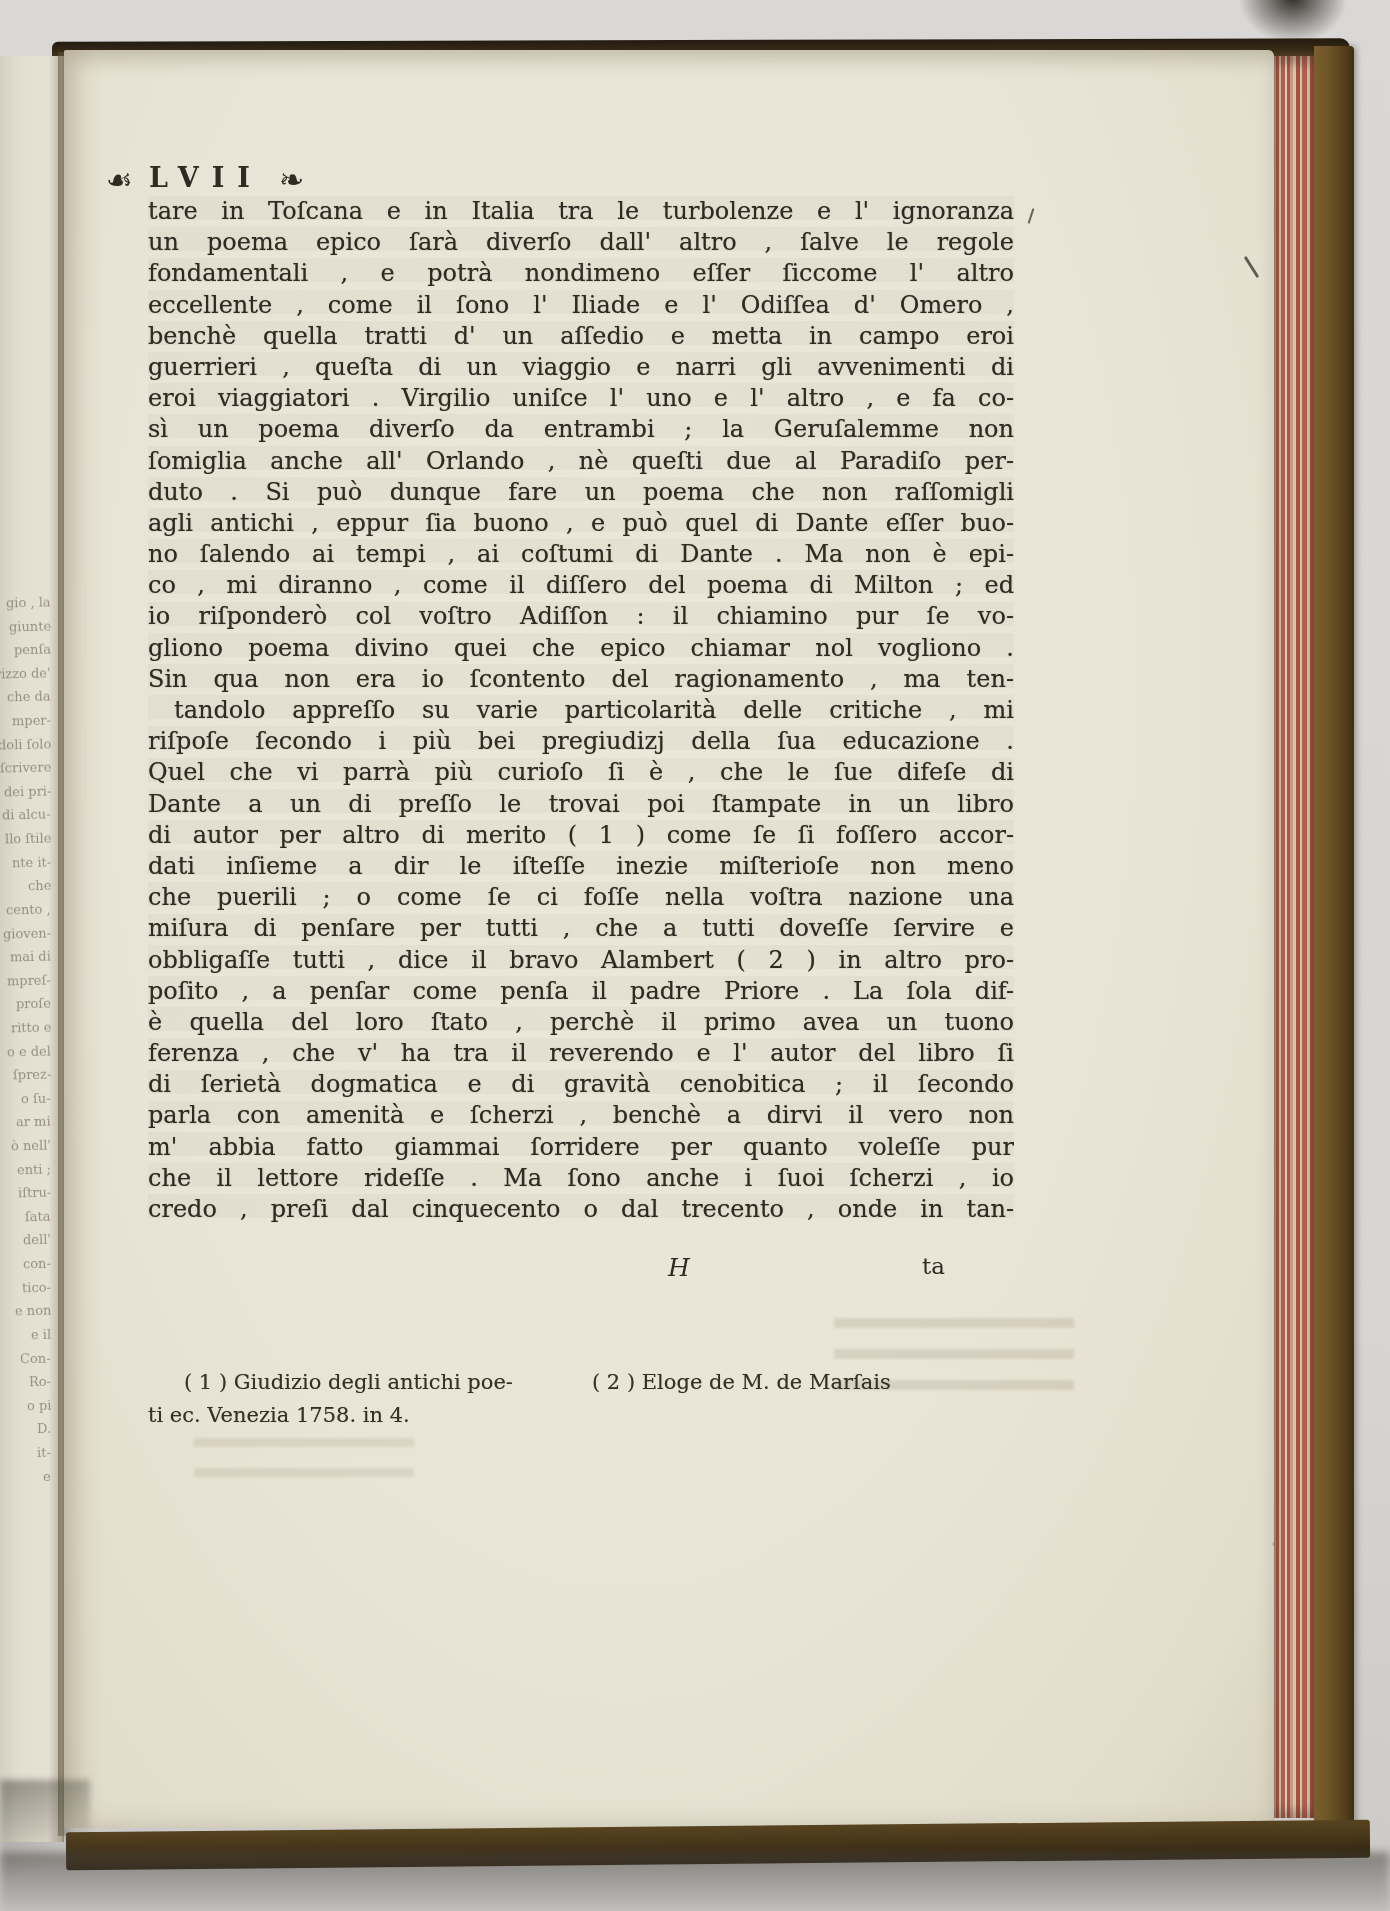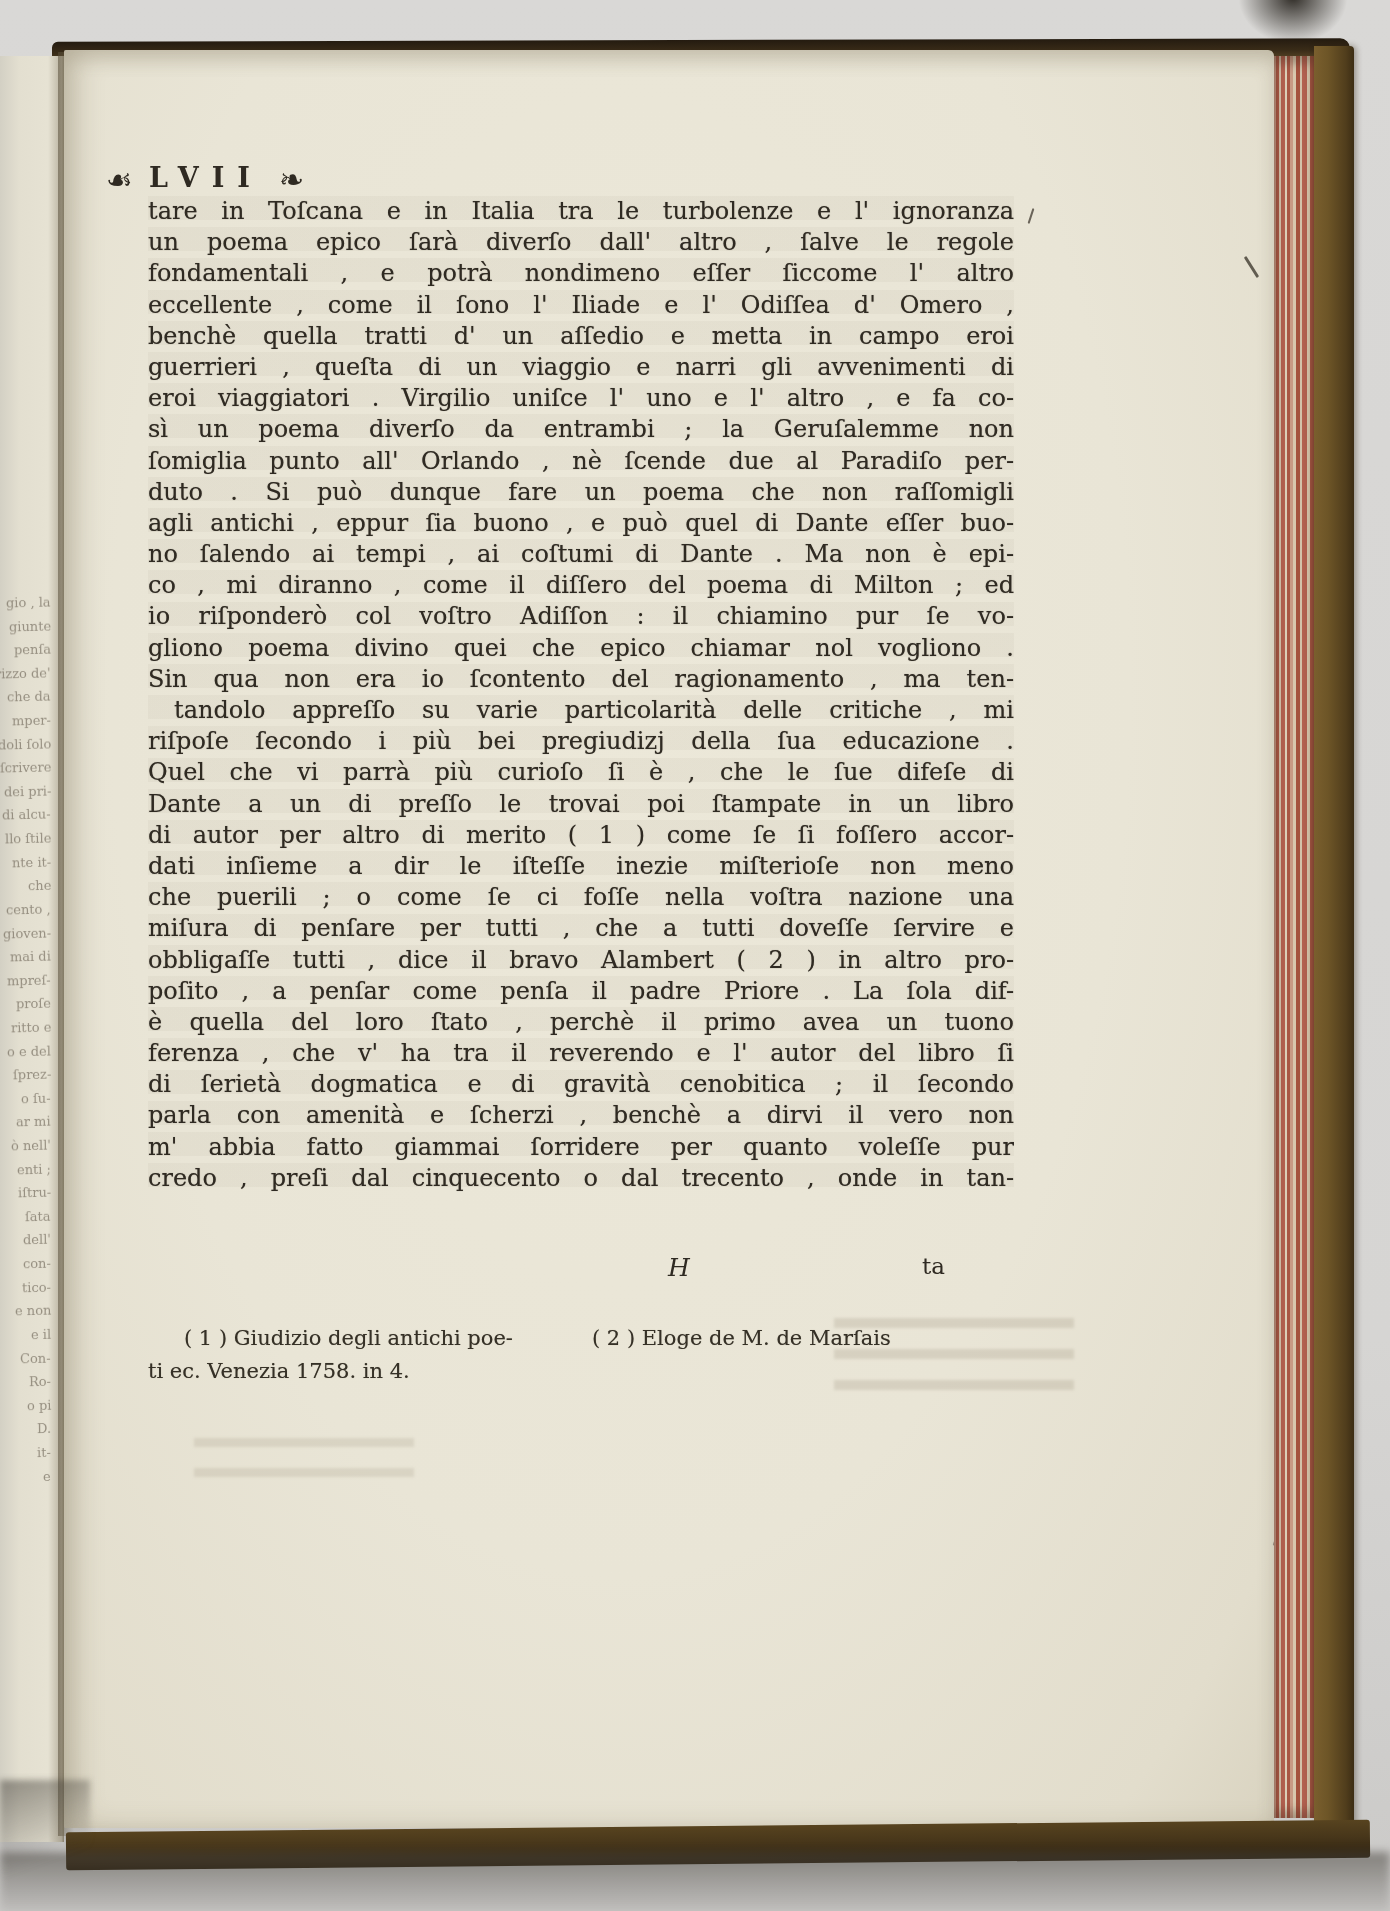--- a/index.html
+++ b/index.html
@@ -47,21 +47,21 @@
             text-align:justify;text-align-last:justify;word-spacing:1.5px;
             text-shadow:0 0 .8px rgba(47,42,34,.5);}
   .bodyline:nth-child(17){text-indent:26px;}
 
   
   .sigline{position:absolute;left:84px;top:1203px;width:866px;height:32px;color:#2f2a22;}
   .signature{position:absolute;left:520px;font-style:italic;font-size:25px;}
   .catchword{position:absolute;left:774px;font-size:23px;text-align:center;}
 
   
-  .footnotes{position:absolute;left:84px;top:1272px;width:900px;color:#353026;
+  .footnotes{position:absolute;left:84px;top:1316px;width:900px;color:#353026;
              display:flex;}
   .fn{font-size:21px;line-height:33px;text-shadow:0 0 .7px rgba(53,48,38,.45);}
   .fn-col1{width:438px;}
   .fn-col1 .fn-first{text-indent:36px;}
   .fn-col2{padding-left:6px;}
 
   
   .smudge{position:absolute;filter:blur(1.6px);opacity:.5;}
   .smudge-a{left:770px;top:1268px;width:240px;height:90px;
      background:repeating-linear-gradient(180deg,rgba(125,112,88,.35) 0 10px,rgba(0,0,0,0) 10px 31px);}
@@ -159,21 +159,21 @@
 
     <div class="textblock">
         <div class="bodyline">tare in Toſcana e in Italia tra le turbolenze e l' ignoranza</div>
         <div class="bodyline">un poema epico ſarà diverſo dall' altro , ſalve le regole</div>
         <div class="bodyline">fondamentali , e potrà nondimeno eſſer ſiccome l' altro</div>
         <div class="bodyline">eccellente , come il ſono l' Iliade e l' Odiſſea d' Omero ,</div>
         <div class="bodyline">benchè quella tratti d' un aſſedio e metta in campo eroi</div>
         <div class="bodyline">guerrieri , queſta di un viaggio e narri gli avvenimenti di</div>
         <div class="bodyline">eroi viaggiatori . Virgilio uniſce l' uno e l' altro , e fa co-</div>
         <div class="bodyline">sì un poema diverſo da entrambi ; la Geruſalemme non</div>
-        <div class="bodyline">ſomiglia punto all' Orlando , nè ſcende due al Paradiſo per-</div>
+        <div class="bodyline">ſomiglia anche all' Orlando , nè queſti due al Paradiſo per-</div>
         <div class="bodyline">duto . Si può dunque fare un poema che non raſſomigli</div>
         <div class="bodyline">agli antichi , eppur ſia buono , e può quel di Dante eſſer buo-</div>
         <div class="bodyline">no ſalendo ai tempi , ai coſtumi di Dante . Ma non è epi-</div>
         <div class="bodyline">co , mi diranno , come il diſſero del poema di Milton ; ed</div>
         <div class="bodyline">io riſponderò col voſtro Adiſſon : il chiamino pur ſe vo-</div>
         <div class="bodyline">gliono poema divino quei che epico chiamar nol vogliono .</div>
         <div class="bodyline">Sin qua non era io ſcontento del ragionamento , ma ten-</div>
         <div class="bodyline">tandolo appreſſo su varie particolarità delle critiche , mi</div>
         <div class="bodyline">riſpoſe ſecondo i più bei pregiudizj della ſua educazione .</div>
         <div class="bodyline">Quel che vi parrà più curioſo ſi è , che le ſue difeſe di</div>
@@ -182,20 +182,21 @@
         <div class="bodyline">dati inſieme a dir le iſteſſe inezie miſterioſe non meno</div>
         <div class="bodyline">che puerili ; o come ſe ci foſſe nella voſtra nazione una</div>
         <div class="bodyline">miſura di penſare per tutti , che a tutti doveſſe ſervire e</div>
         <div class="bodyline">obbligaſſe tutti , dice il bravo Alambert ( 2 ) in altro pro-</div>
         <div class="bodyline">poſito , a penſar come penſa il padre Priore . La ſola dif-</div>
         <div class="bodyline">è quella del loro ſtato , perchè il primo avea un tuono</div>
         <div class="bodyline">ferenza , che v' ha tra il reverendo e l' autor del libro ſi</div>
         <div class="bodyline">di ſerietà dogmatica e di gravità cenobitica ; il ſecondo</div>
         <div class="bodyline">parla con amenità e ſcherzi , benchè a dirvi il vero non</div>
         <div class="bodyline">m' abbia fatto giammai ſorridere per quanto voleſſe pur</div>
+        <div class="bodyline">che il lettore rideſſe . Ma ſono anche i ſuoi ſcherzi , io</div>
         <div class="bodyline">credo , preſi dal cinquecento o dal trecento , onde in tan-</div>
       </div>
 
     <div class="sigline">
       <span class="signature">H</span>
       <span class="catchword">ta</span>
     </div>
 
     <div class="smudge smudge-a"></div>
     <div class="smudge smudge-b"></div>

